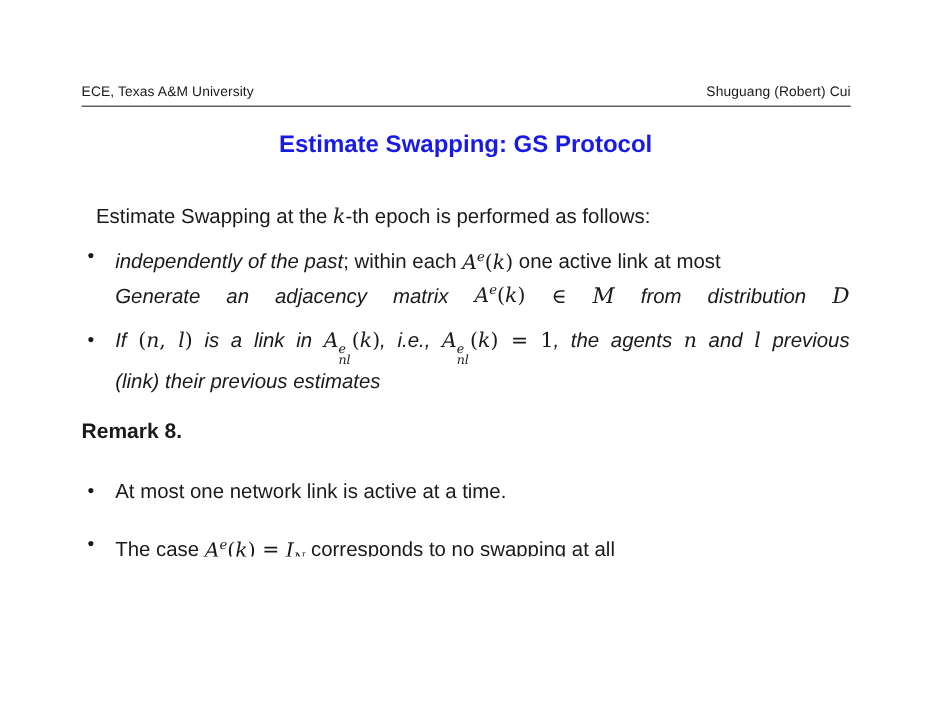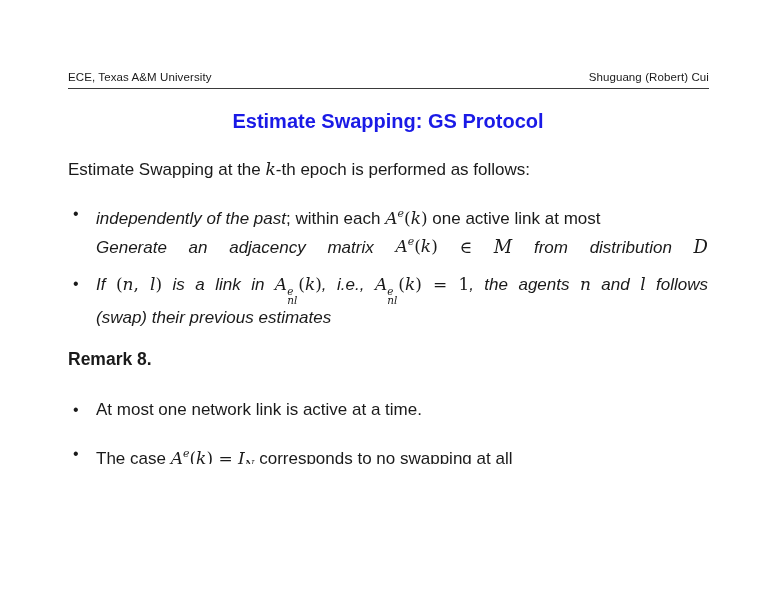--- a/index.html
+++ b/index.html
@@ -24,21 +24,21 @@
   
   .title {
     position: absolute; left: 0; right: 0; top: 94px;
     margin: 16px; text-align: center;
     font-size: 20px; font-weight: bold;
     color: #1a1ae6;
   }
   
   .intro {
     position: absolute; left: 68px; right: 68px; top: 157px;
-    margin: 0; font-size: 17px; line-height: 24px;
+    margin: 12px; font-size: 17px; line-height: 24px;
   }
   .bullet {
     position: absolute; left: 68px; right: 68px;
     display: flex; font-size: 17px; line-height: 24px;
   }
   .b1 { top: 202px; }
   .b2 { top: 272px; }
   .b3 { top: 398px; }
   .b4 { top: 442px; }
   .dot {
@@ -99,22 +99,22 @@
 
   <div class="bullet b2">
     <span class="dot">•</span>
     <div class="btext">
       <div class="line jl it"><span>If </span><span class="math"><span class="mr">(</span><i class="mv">n</i><span class="mr">, </span><i class="mv">l</i><span class="mr">)</span></span><span> is a link in </span><span class="math"><i class="mv">A</i><span class="ssk">
               <span>e</span>
               <span>nl</span>
             </span><span class="mr">(</span><i class="mv">k</i><span class="mr">)</span></span><span>, i.e., </span><span class="math"><i class="mv">A</i><span class="ssk">
               <span>e</span>
               <span>nl</span>
-            </span><span class="mr">(</span><i class="mv">k</i><span class="mr">)</span><span class="mr"> = 1</span></span><span>, the agents </span><i class="mv">n</i><span> and </span><i class="mv">l</i><span> follows</span></div>
-      <div class="line it"><span>(swap) their previous estimates</span></div>
+            </span><span class="mr">(</span><i class="mv">k</i><span class="mr">)</span><span class="mr"> = 1</span></span><span>, the agents </span><i class="mv">n</i><span> and </span><i class="mv">l</i><span> previous</span></div>
+      <div class="line it"><span>(link) their previous estimates</span></div>
     </div>
   </div>
 
   <div class="remark">Remark 8.</div>
 
   <div class="bullet b3">
     <span class="dot">•</span>
     <div class="btext">
       <div class="line">At most one network link is active at a time.</div>
     </div>

